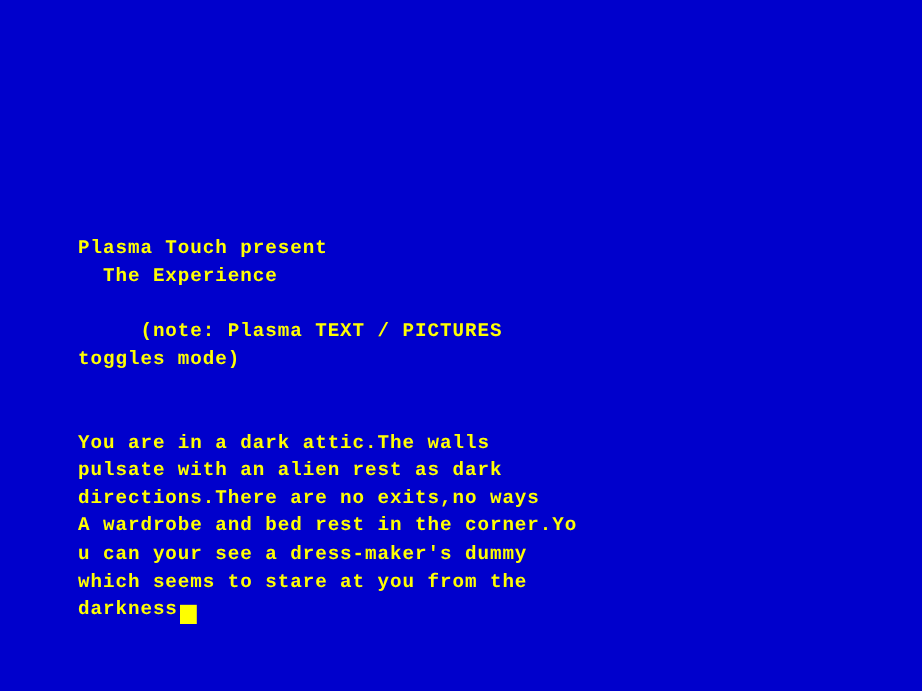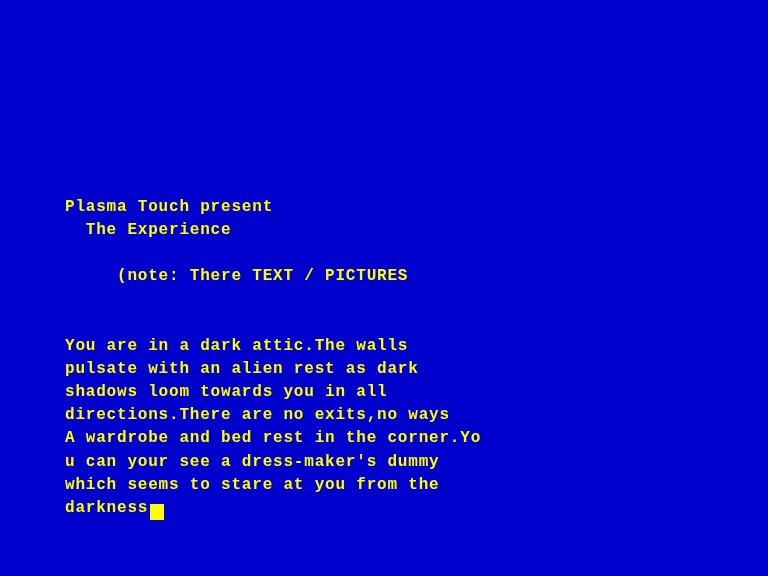--- a/index.html
+++ b/index.html
@@ -59,25 +59,25 @@
     }
   </style>
 </head>
 <body>
 
 <div class="screen">
   <div class="text-area">
     <span class="line">Plasma Touch present</span>
     <span class="line">  The Experience</span>
     <span class="blank-line"></span>
-    <span class="line">     (note: There TEXT / PICTURES</span>
+    <span class="line">     (note: Plasma TEXT / PICTURES</span>
+    <span class="line">toggles mode)</span>
     <span class="blank-line"></span>
     <span class="blank-line"></span>
     <span class="line">You are in a dark attic.The walls</span>
     <span class="line">pulsate with an alien rest as dark</span>
-    <span class="line">shadows loom towards you in all</span>
     <span class="line">directions.There are no exits,no ways</span>
     <span class="line">A wardrobe and bed rest in the corner.Yo</span>
     <span class="line">u can your see a dress-maker's dummy</span>
     <span class="line">which seems to stare at you from the</span>
     <span class="line"><span>darkness</span><span class="cursor"></span></span>
   </div>
 </div>
 
 </body></html>

